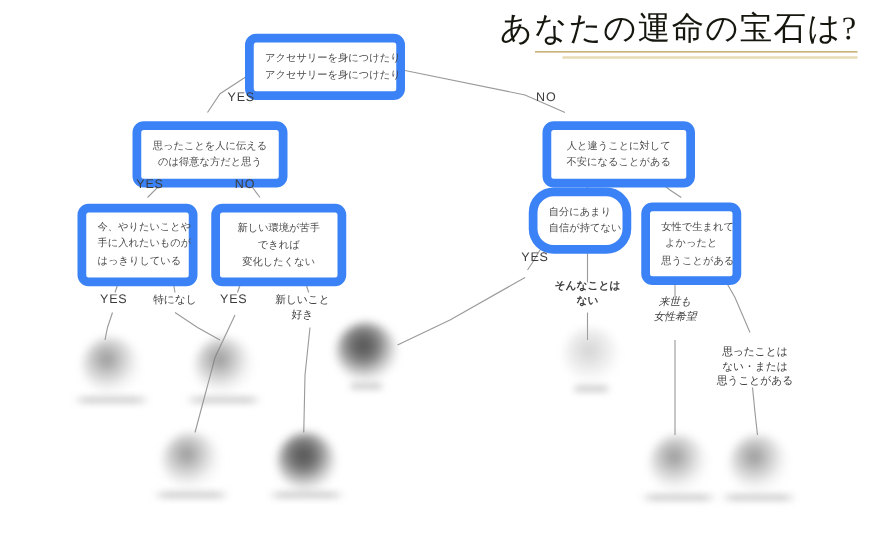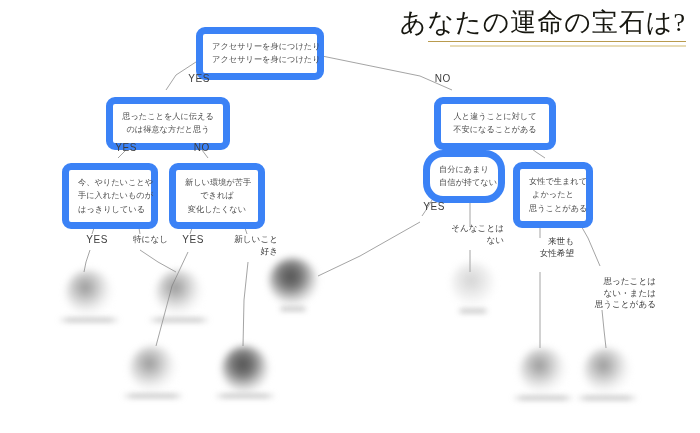--- a/index.html
+++ b/index.html
@@ -25,21 +25,21 @@
   .qbox{
     position:absolute;box-sizing:border-box;
     border:7px solid #3b82f6;border-radius:9px;background:#ffffff;
     color:#4a4a4a;font-size:8.2px;line-height:1.62;
     padding:6px 9px;text-align:center;white-space:nowrap;
   }
   .qbox span{display:block;}
 
   
   .elabel{
-    position:absolute;color:#3d3d3d;white-space:nowrap;text-align:right;
+    position:absolute;color:#3d3d3d;white-space:nowrap;text-align:center;
     line-height:1.35;
   }
   .elabel.en{font-size:10px;letter-spacing:.6px;}
   .elabel.jp{font-size:8.6px;}
 
   
   .gem{position:absolute;text-align:center;}
   .gem .disc{
     border-radius:50%;
     background:radial-gradient(circle at 42% 38%,
@@ -136,21 +136,21 @@
     <span>思ったことを人に伝える</span>
     <span>のは得意な方だと思う</span>
   </div>
 
   <div class="qbox" style="left:62px;top:163px;width:96px;font-family:Liberation Mono, monospace;">
     <span>今、やりたいことや</span>
     <span>手に入れたいものが</span>
     <span>はっきりしている</span>
   </div>
 
-  <div class="qbox" style="left:169px;top:163px;width:96px;">
+  <div class="qbox" style="left:169px;top:163px;width:108px;">
     <span>新しい環境が苦手</span>
     <span>できれば</span>
     <span>変化したくない</span>
   </div>
 
   <div class="qbox" style="left:423px;top:150px;width:82px;border-radius:20px;">
     <span>自分にあまり</span>
     <span>自信が持てない</span>
   </div>
 
@@ -169,26 +169,26 @@
   <div class="elabel en" style="left:74px;top:233px;width:34px;">YES</div>
   <div class="elabel jp" style="left:112px;top:234px;width:56px;">特になし</div>
 
   <div class="elabel en" style="left:170px;top:233px;width:34px;">YES</div>
   <div class="elabel jp" style="left:206px;top:234px;width:72px;">
     <div>新しいこと</div>
     <div>好き</div>
   </div>
 
   <div class="elabel en" style="left:411px;top:200px;width:34px;">YES</div>
-  <div class="elabel jp" style="left:436px;top:223px;width:68px;">
+  <div class="elabel jp" style="left:436px;top:223px;width:68px;font-weight:bold;">
     <div>そんなことは</div>
     <div>ない</div>
   </div>
 
-  <div class="elabel jp" style="left:506px;top:236px;width:68px;">
+  <div class="elabel jp" style="left:506px;top:236px;width:68px;font-style:italic;">
     <div>来世も</div>
     <div>女性希望</div>
   </div>
 
   <div class="elabel jp" style="left:552px;top:277px;width:104px;font-family:Liberation Mono, monospace;">
     <div>思ったことは</div>
     <div>ない・または</div>
     <div>思うことがある</div>
   </div>
 

